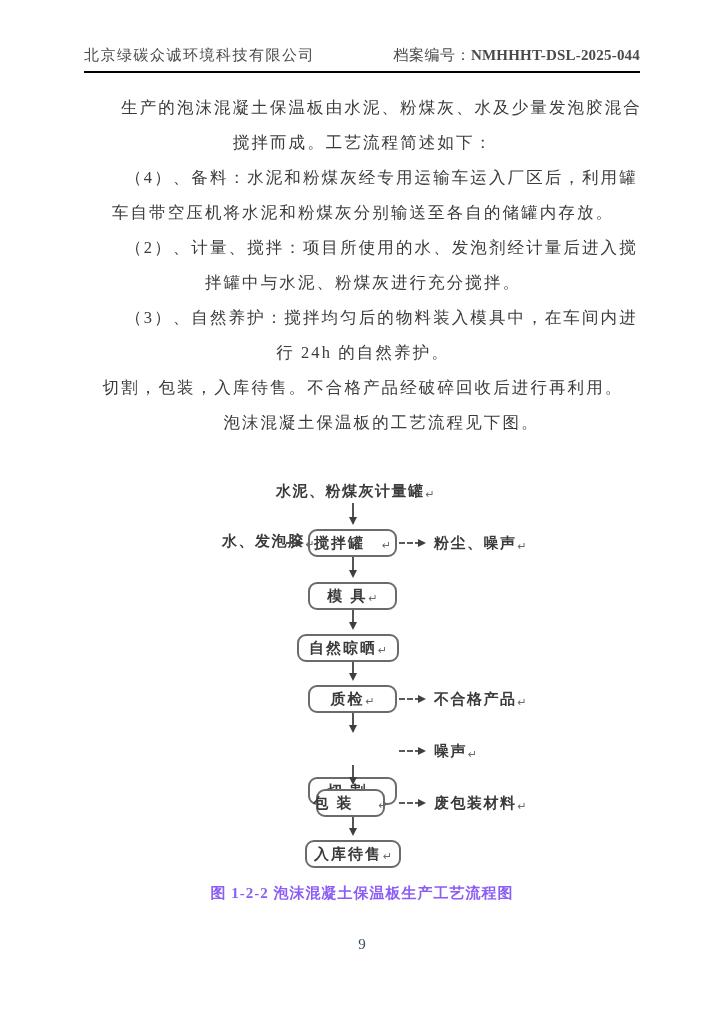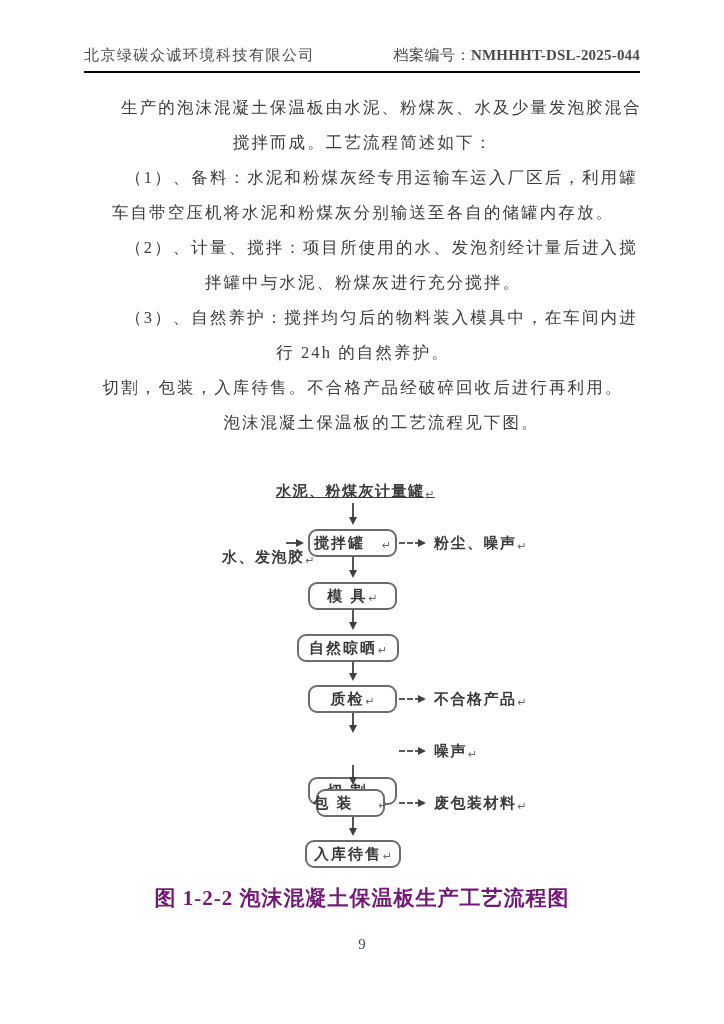--- a/index.html
+++ b/index.html
@@ -115,24 +115,24 @@
     position: absolute;
     right: -9px; top: -5px;
     border: 4px solid transparent;
     border-left: 8px solid #3f3f3f;
   }
   
   .caption {
     position: absolute;
     left: 0; right: 0; top: 884px;
     text-align: center;
-    font-size: 21px;
+    font-size: 15px;
     font-weight: bold;
     letter-spacing: 1px;
-    color: #701a75;
+    color: #8b5cf6;
   }
   .pagenum {
     position: absolute;
     left: 0; right: 0; top: 936px;
     text-align: center;
     font-size: 15px;
     color: #3a4a6b;
   }
 </style>
 </head>
@@ -141,41 +141,41 @@
 <div class="page">
 
   <div class="header">
     <span class="company">北京绿碳众诚环境科技有限公司</span>
     <span class="archive"><span>档案编号：</span><b>NMHHHT-DSL-2025-044</b></span>
   </div>
 
   <div class="bodytext">
     <div class="line indent">生产的泡沫混凝土保温板由水泥、粉煤灰、水及少量发泡胶混合</div>
     <div class="line">搅拌而成。工艺流程简述如下：</div>
-    <div class="line indent">（1）、备料：水泥和粉煤灰经专用运输车运入厂区后，利用罐</div>
+    <div class="line indent">（4）、备料：水泥和粉煤灰经专用运输车运入厂区后，利用罐</div>
     <div class="line">车自带空压机将水泥和粉煤灰分别输送至各自的储罐内存放。</div>
     <div class="line indent">（2）、计量、搅拌：项目所使用的水、发泡剂经计量后进入搅</div>
     <div class="line">拌罐中与水泥、粉煤灰进行充分搅拌。</div>
     <div class="line indent">（3）、自然养护：搅拌均匀后的物料装入模具中，在车间内进</div>
     <div class="line">行 24h 的自然养护。</div>
     <div class="line">切割，包装，入库待售。不合格产品经破碎回收后进行再利用。</div>
     <div class="line indent">泡沫混凝土保温板的工艺流程见下图。</div>
   </div>
 
   <div class="flow">
 
-    <div class="flabel" style="left:192px; top:6px;text-decoration:underline;"><span>水泥、粉煤灰计量罐</span><span class="ret">↵</span></div>
+    <div class="flabel" style="left:192px; top:6px;"><span>水泥、粉煤灰计量罐</span><span class="ret">↵</span></div>
 
     <div class="varrow" style="left:268px; top:28px; height:18px;"></div>
 
     <div class="fbox" style="left:224px; top:54px; width:89px;gap:16px;">
         <span>搅拌罐</span>
         <span class="ret">↵</span>
       </div>
-    <div class="flabel" style="left:138px; top:72px;"><span>水、发泡胶</span><span class="ret">↵</span></div>
+    <div class="flabel" style="left:138px; top:56px;"><span>水、发泡胶</span><span class="ret">↵</span></div>
     <div class="harrow" style="left:202px; top:67px; width:14px;"></div>
     <div class="darrow" style="left:315px; top:67px; width:22px;"></div>
     <div class="flabel" style="left:350px; top:58px;"><span>粉尘、噪声</span><span class="ret">↵</span></div>
 
     <div class="varrow" style="left:268px; top:82px; height:17px;"></div>
 
     <div class="fbox" style="left:224px; top:107px; width:89px;">
         <span>模 具</span>
         <span class="ret">↵</span>
       </div>

